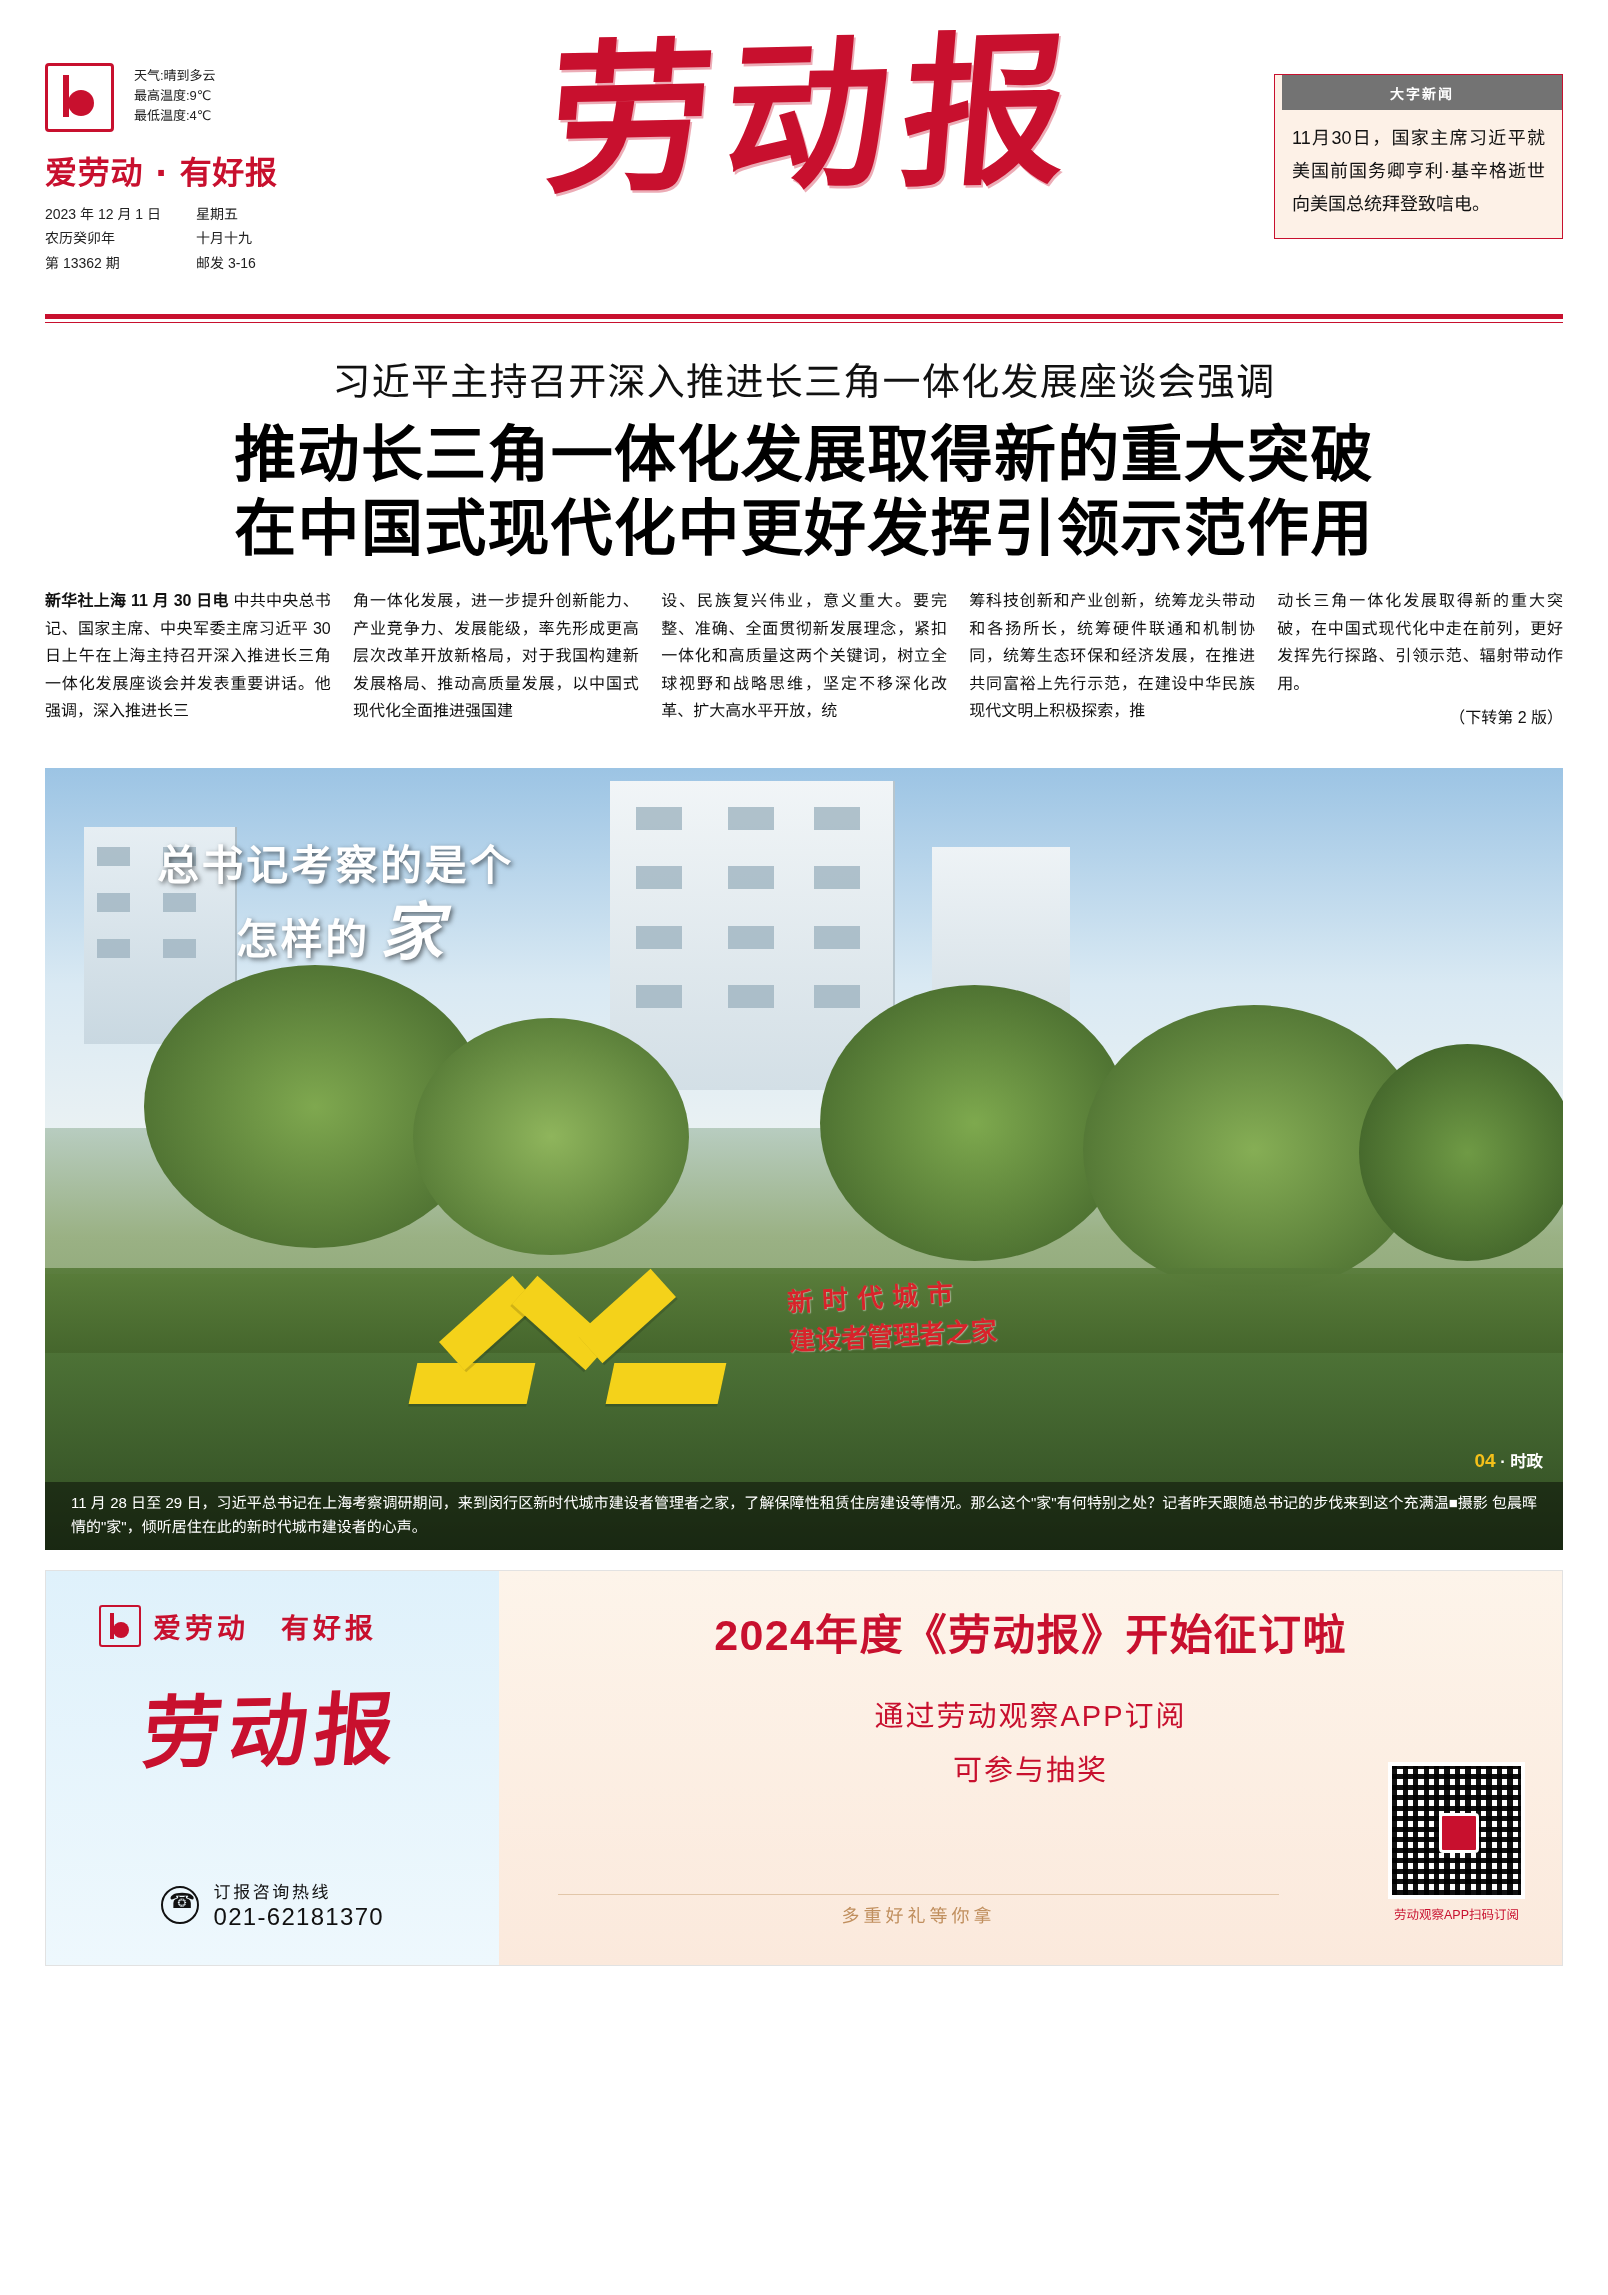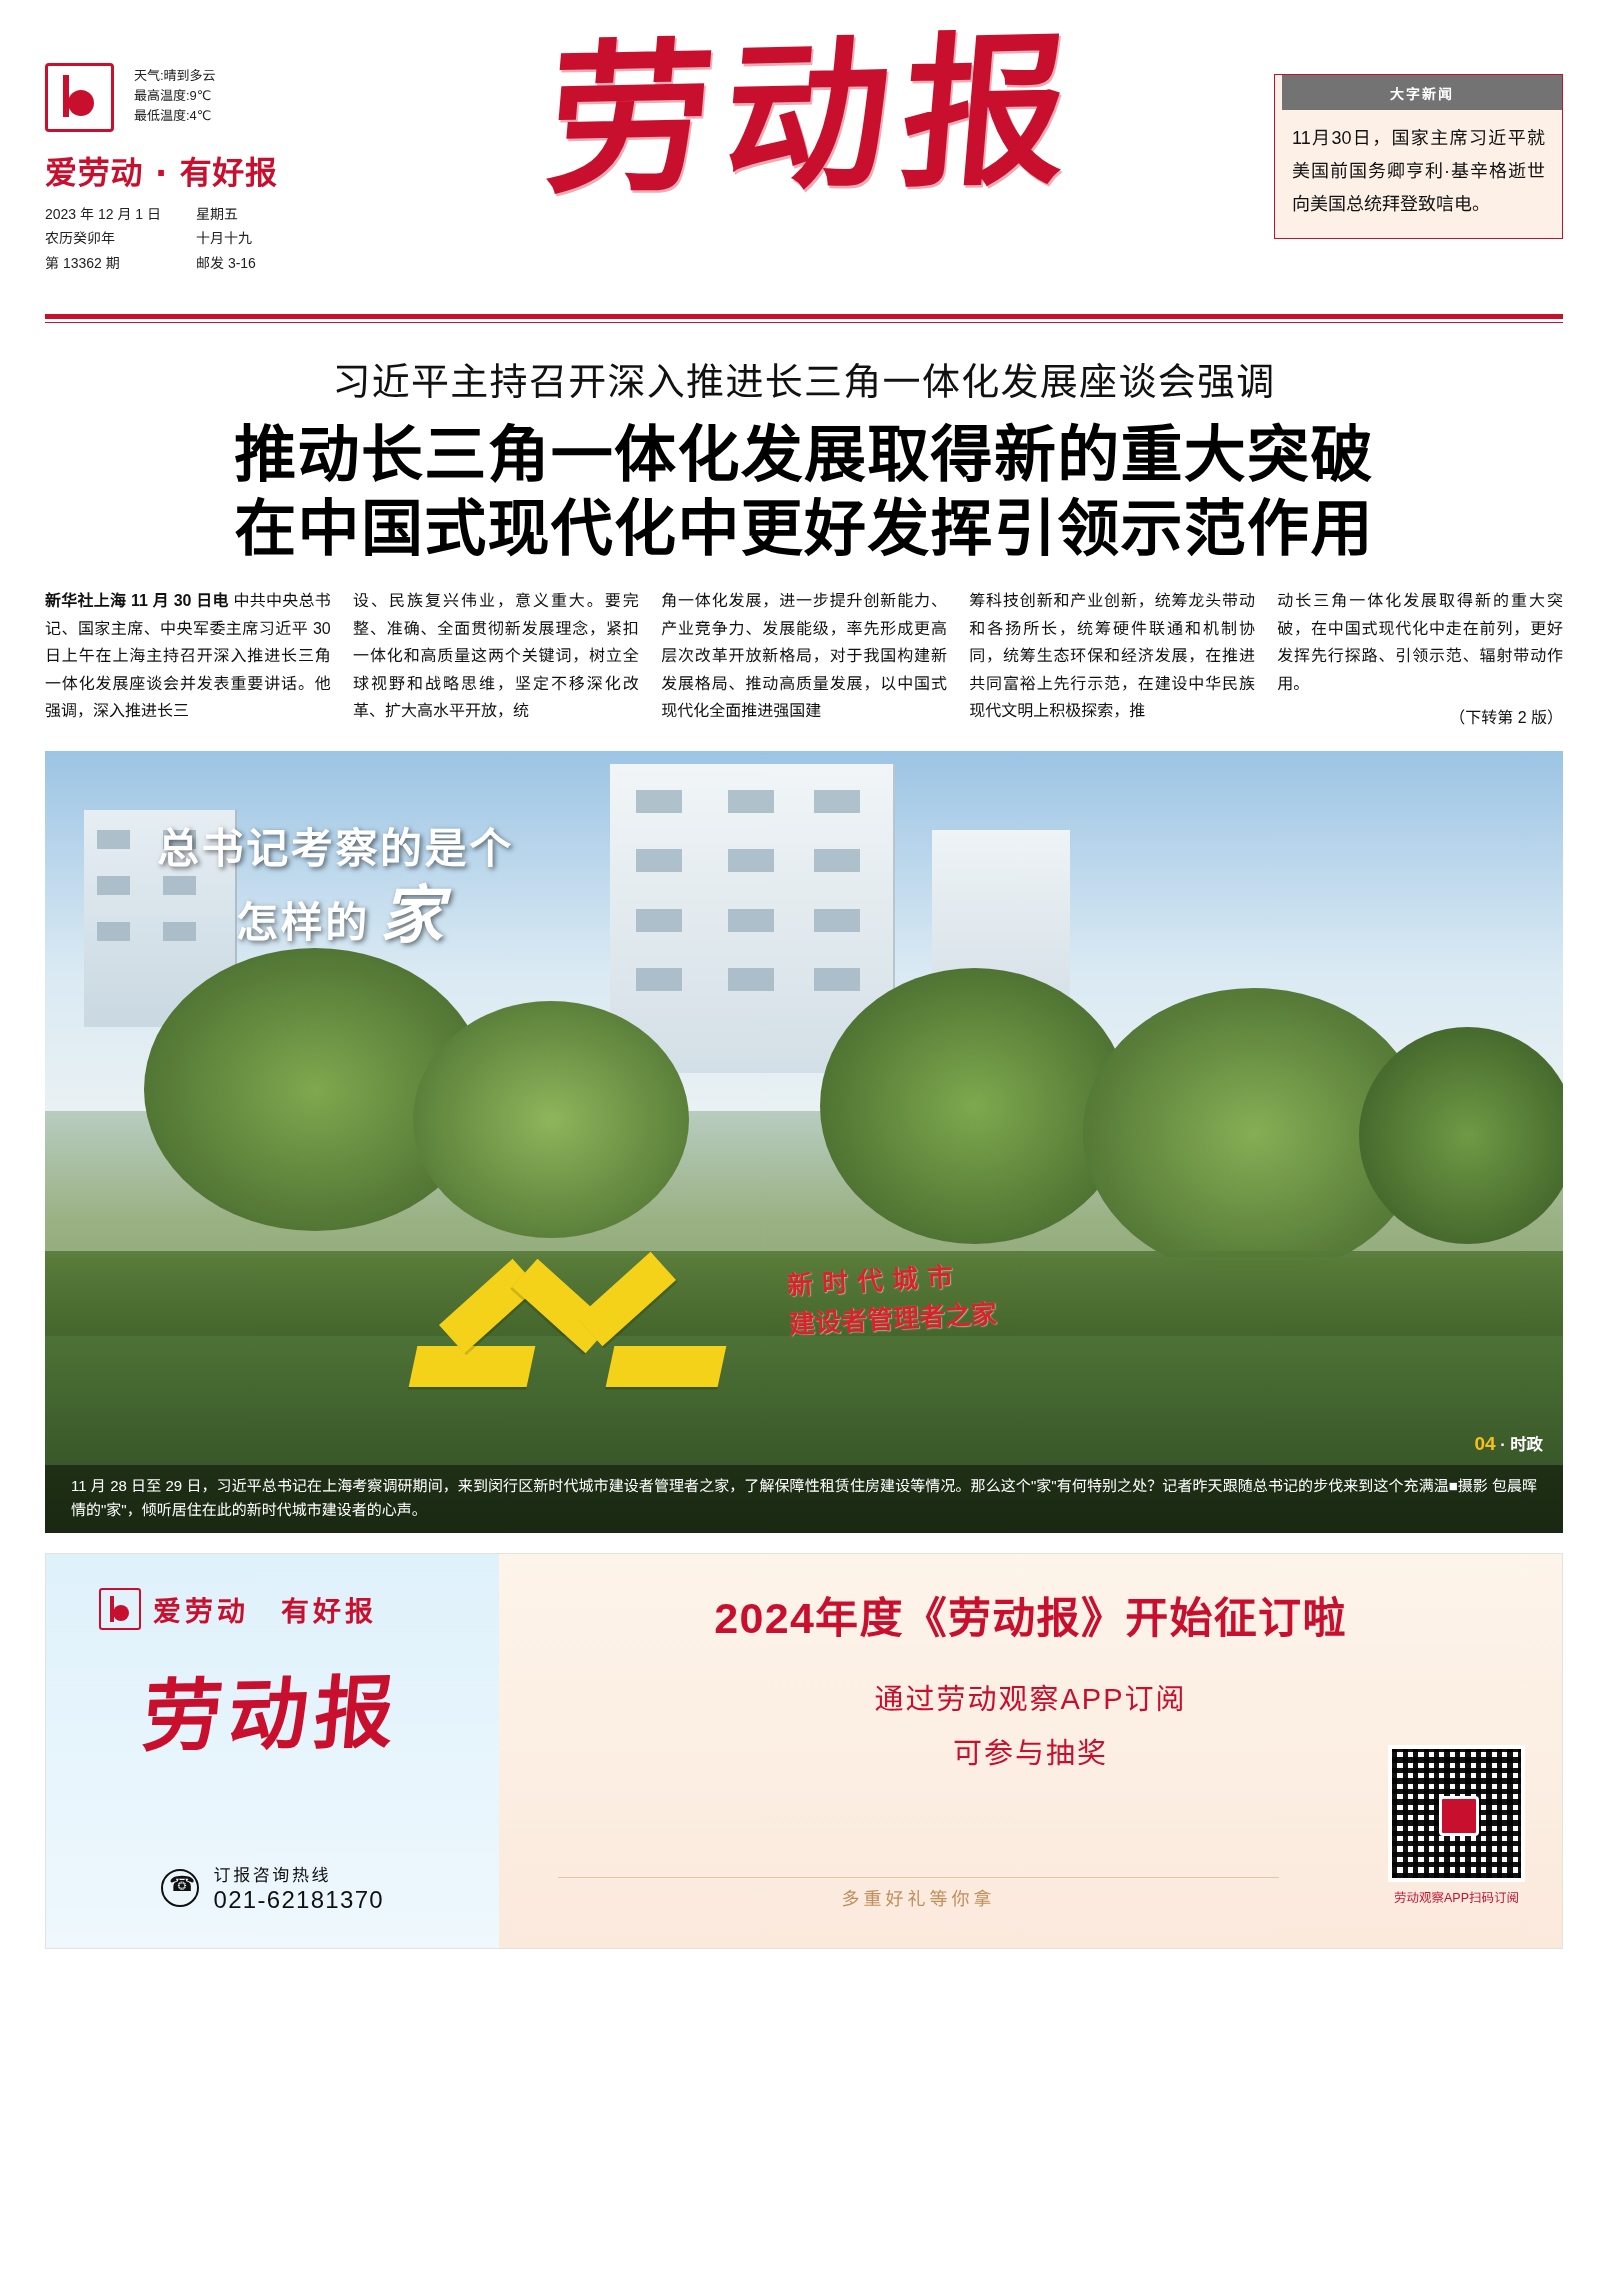--- a/index.html
+++ b/index.html
@@ -189,21 +189,21 @@
   }
   .jump {
     text-align: right;
     margin-top: 6.6px;
     font-size: 16px;
   }
 
   
   .photo-wrap {
     position: relative;
-    margin-top: 20px;
+    margin-top: 37px;
     height: 782px;
     overflow: hidden;
     background: linear-gradient(#bcd7ea, #cfe2ef 35%, #9ab184 60%, #6d8a55 100%);
     padding-left: 24px;
   }
   .sky {
     position: absolute; left: 0; top: 0; right: 0; height: 46%;
     background: linear-gradient(#9cc4e4, #d9e9f3 60%, #e9f1f3);
   }
   .bldgA {
@@ -447,22 +447,22 @@
     <div class="kicker">习近平主持召开深入推进长三角一体化发展座谈会强调</div>
     <div class="headline">推动长三角一体化发展取得新的重大突破</div>
     <div class="headline">在中国式现代化中更好发挥引领示范作用</div>
   </div>
 
   <div class="lead-cols">
     <div class="lead-col">
       <span class="dateline">新华社上海 11 月 30 日电</span>
       <span>中共中央总书记、国家主席、中央军委主席习近平 30 日上午在上海主持召开深入推进长三角一体化发展座谈会并发表重要讲话。他强调，深入推进长三</span>
     </div>
+    <div class="lead-col">角一体化发展，进一步提升创新能力、产业竞争力、发展能级，率先形成更高层次改革开放新格局，对于我国构建新发展格局、推动高质量发展，以中国式现代化全面推进强国建</div>
     <div class="lead-col">设、民族复兴伟业，意义重大。要完整、准确、全面贯彻新发展理念，紧扣一体化和高质量这两个关键词，树立全球视野和战略思维，坚定不移深化改革、扩大高水平开放，统</div>
-    <div class="lead-col">角一体化发展，进一步提升创新能力、产业竞争力、发展能级，率先形成更高层次改革开放新格局，对于我国构建新发展格局、推动高质量发展，以中国式现代化全面推进强国建</div>
     <div class="lead-col">筹科技创新和产业创新，统筹龙头带动和各扬所长，统筹硬件联通和机制协同，统筹生态环保和经济发展，在推进共同富裕上先行示范，在建设中华民族现代文明上积极探索，推</div>
     <div class="lead-col">
       <div>动长三角一体化发展取得新的重大突破，在中国式现代化中走在前列，更好发挥先行探路、引领示范、辐射带动作用。</div>
       <div class="jump">（下转第 2 版）</div>
     </div>
   </div>
 
   <div class="photo-wrap">
     <div class="sky"></div>
 

